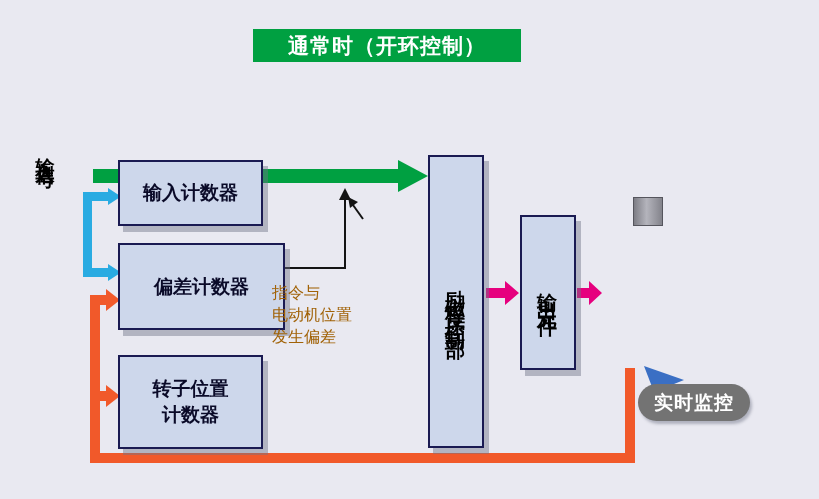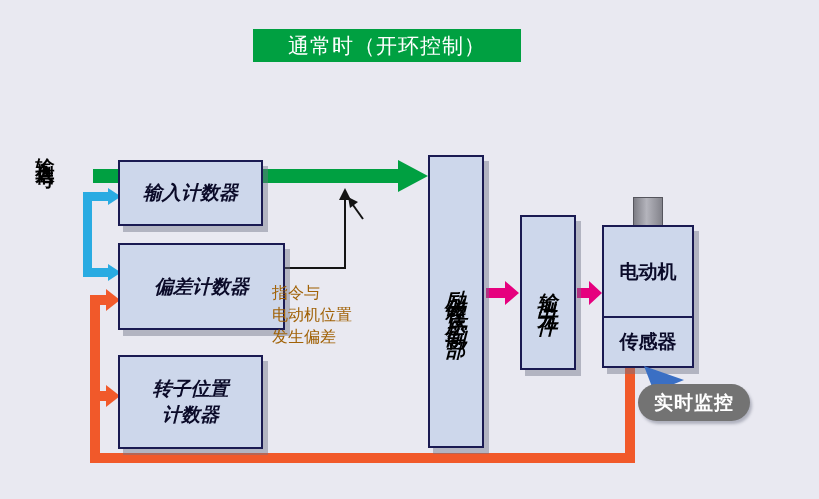--- a/index.html
+++ b/index.html
@@ -6,40 +6,40 @@
   .canvas {
     position:relative; width:819px; height:499px; overflow:hidden;
     background:#e9e9f1;
     font-family:"Liberation Sans","DejaVu Sans",sans-serif;
     color:#000;
   }
   .title-bar {
     position:absolute; left:253px; top:29px; width:268px; height:33px;
     background:#00a041; display:flex; align-items:center; justify-content:center;
   }
-  .title-bar span { color:#fff; font-size:21px; font-weight:normal; letter-spacing:1px; }
+  .title-bar span { color:#fff; font-size:21px; font-weight:bold; letter-spacing:1px; }
   .description {
     position:absolute; left:30px; top:84px; font-size:19px; color:#000;
   }
   .vtext {
     writing-mode:vertical-rl; text-orientation:upright;
     font-weight:bold; color:#000;
   }
   .input-signal {
     position:absolute; left:32px; top:143px; font-size:19px; letter-spacing:4px;
   }
   .arrows { position:absolute; left:0; top:0; z-index:1; }
   .box {
     position:absolute; z-index:2; box-sizing:border-box;
     background:#cdd7eb; border:2px solid #1a1a52;
     box-shadow:5px 6px 0 rgba(110,115,135,0.45);
     display:flex; align-items:center; justify-content:center;
     font-weight:bold; color:#0a0a28; text-align:center;
   }
-  .box span { font-size:19px;font-style:italic; }
+  .box span { font-size:19px; }
   .b-input   { left:118px; top:160px; width:145px; height:66px; }
   .b-dev     { left:118px; top:243px; width:167px; height:87px; }
   .b-rotor   { left:118px; top:355px; width:145px; height:94px; line-height:1.35; }
   .b-excite  { left:428px; top:155px; width:56px;  height:293px; }
   .b-excite span { font-size:20px; letter-spacing:8px; }
   .b-output  { left:520px; top:215px; width:56px;  height:155px; }
   .b-output span { font-size:20px; letter-spacing:8px; }
   .b-motorgrp{ left:602px; top:225px; width:92px;  height:143px; flex-direction:column; align-items:stretch; justify-content:flex-start; padding:0; }
   .motor-part{ flex:1; display:flex; align-items:center; justify-content:center; font-size:19px; }
   .sensor-part{ height:48px; border-top:2px solid #1a1a52; display:flex; align-items:center; justify-content:center; font-size:19px; }
@@ -127,24 +127,20 @@
   <div class="box b-excite">
     <span class="vtext">励磁程序控制部</span>
   </div>
 
   <div class="box b-output">
     <span class="vtext">输出元件</span>
   </div>
 
   <div class="shaft"></div>
 
-  <div class="box b-motorgrp">
-    <div class="motor-part">电动机</div>
-    <div class="sensor-part">传感器</div>
-  </div>
 
   <div class="dev-note preline">指令与
 电动机位置
 发生偏差</div>
 
   <svg class="badge-tail" width="44" height="28" viewBox="0 0 44 28">
     <polygon points="4,2 44,16 14,28" fill="#3a6fc4"></polygon>
   </svg>
 
   <div class="badge">

